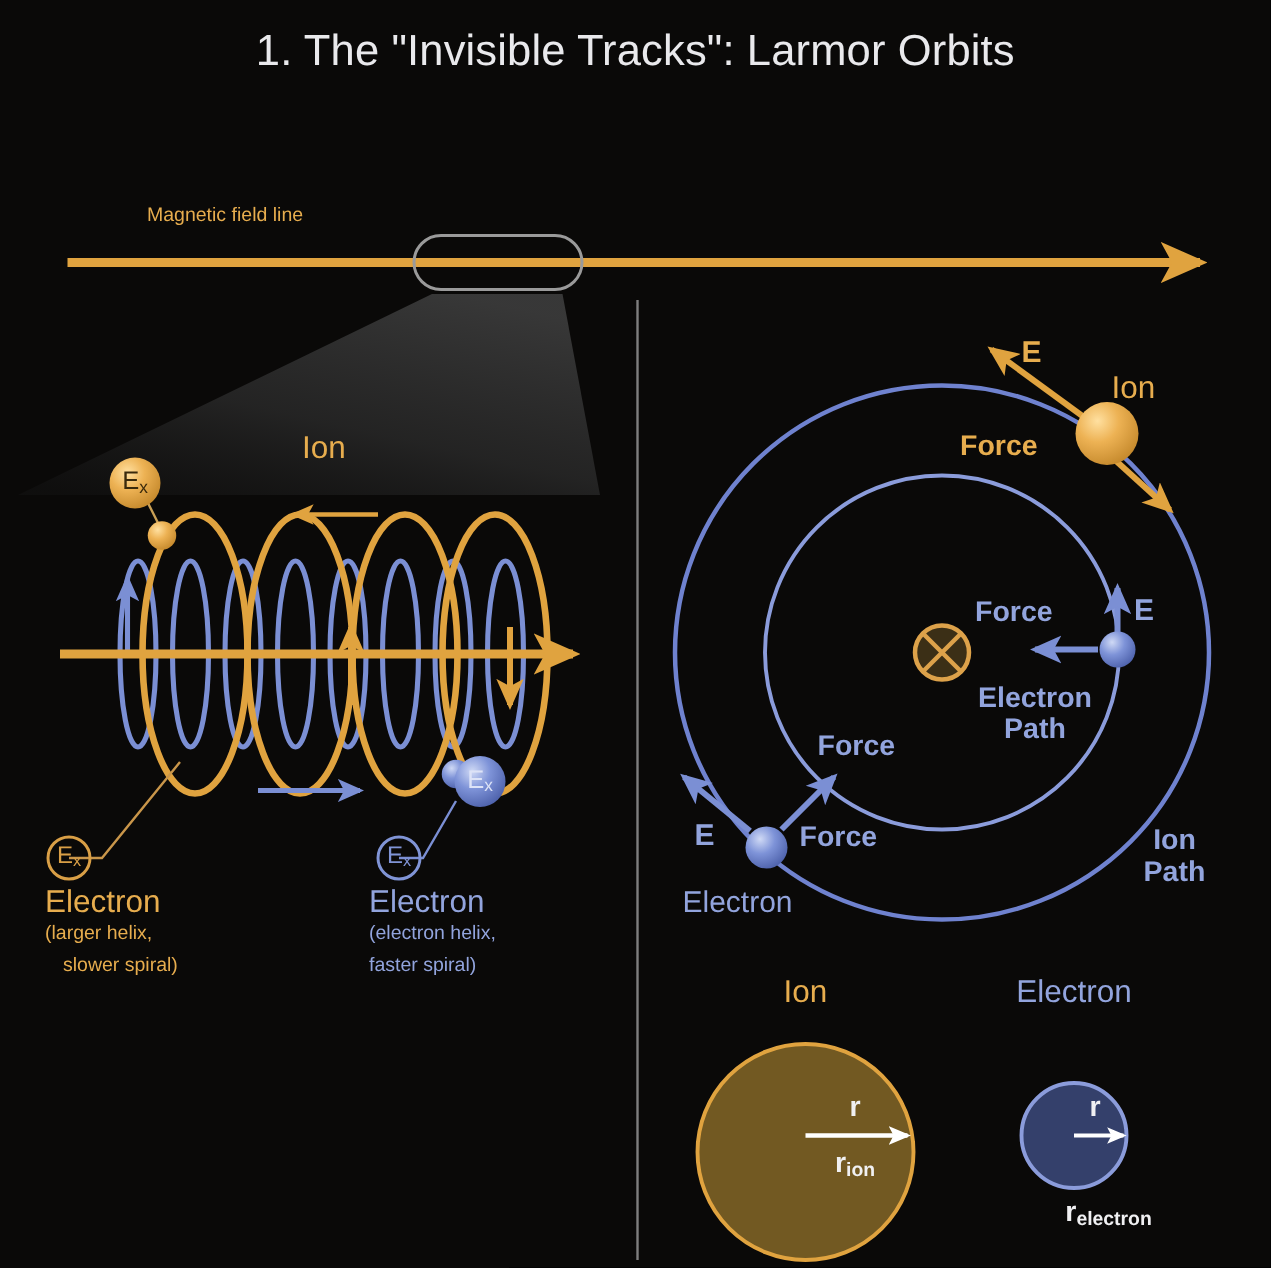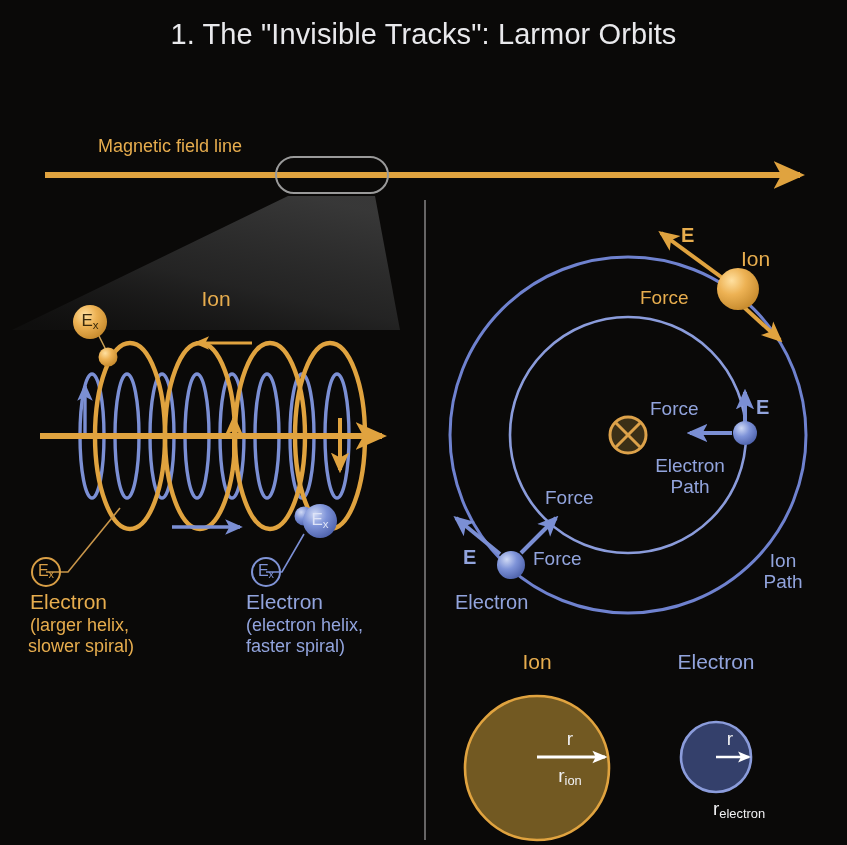--- a/index.html
+++ b/index.html
@@ -35,22 +35,22 @@
     text-align: center;
     color: #e9e9ec;
     font-size: 29px;
     letter-spacing: 0.1px;
   }
   .t-orange { color: #e7ad4e; }
   .t-blue   { color: #92a4dd; }
   .t-white  { color: #f0f0f2; }
   .sz-21 { font-size: 21px; }
   .sz-20 { font-size: 20px; }
-  .sz-19 { font-size: 19px; }
-  .sz-18 { font-size: 18px; }
+  .sz-19 { font-size: 19px; font-weight: bold; }
+  .sz-18 { font-size: 13px; }
   .sz-17 { font-size: 17px; }
   .sz-16 { font-size: 16px; }
   .sub { font-size: 0.68em; vertical-align: -0.22em; }
   .ctr { text-align: center; transform: translateX(-50%); }
 </style>
 </head>
 <body>
 
 <div id="stage">
 
@@ -171,21 +171,21 @@
 
   <div class="lbl t-orange sz-21 ctr" style="left:216px; top:287px;">Ion</div>
 
   <div class="lbl sz-17 ctr" style="left:90px; top:311px; color:#3a2a0c;"><span>E</span><span class="sub">x</span></div>
 
   <div class="lbl sz-17 ctr" style="left:320px; top:510px; color:#dde3f7;"><span>E</span><span class="sub">x</span></div>
 
   <div class="lbl sz-16 ctr" style="left:46px; top:562px; color:#d99f46;"><span>E</span><span class="sub">x</span></div>
   <div class="lbl t-orange sz-21" style="left:30px; top:590px;">Electron</div>
   <div class="lbl t-orange sz-18" style="left:30px; top:615px;">(larger helix,</div>
-  <div class="lbl t-orange sz-18" style="left:28px; top:636px;">slower spiral)</div>
+  <div class="lbl t-orange sz-18" style="left:42px; top:636px;">slower spiral)</div>
 
   <div class="lbl sz-16 ctr" style="left:266px; top:562px; color:#8094d6;"><span>E</span><span class="sub">x</span></div>
   <div class="lbl t-blue sz-21" style="left:246px; top:590px;">Electron</div>
   <div class="lbl t-blue sz-18" style="left:246px; top:615px;">(electron helix,</div>
   <div class="lbl t-blue sz-18" style="left:246px; top:636px;">faster spiral)</div>
 
   <div class="lbl t-orange sz-20" style="left:681px; top:224px; font-weight:bold;">E</div>
   <div class="lbl t-orange sz-21" style="left:741px; top:247px;">Ion</div>
   <div class="lbl t-orange sz-19" style="left:640px; top:287px;">Force</div>
 

